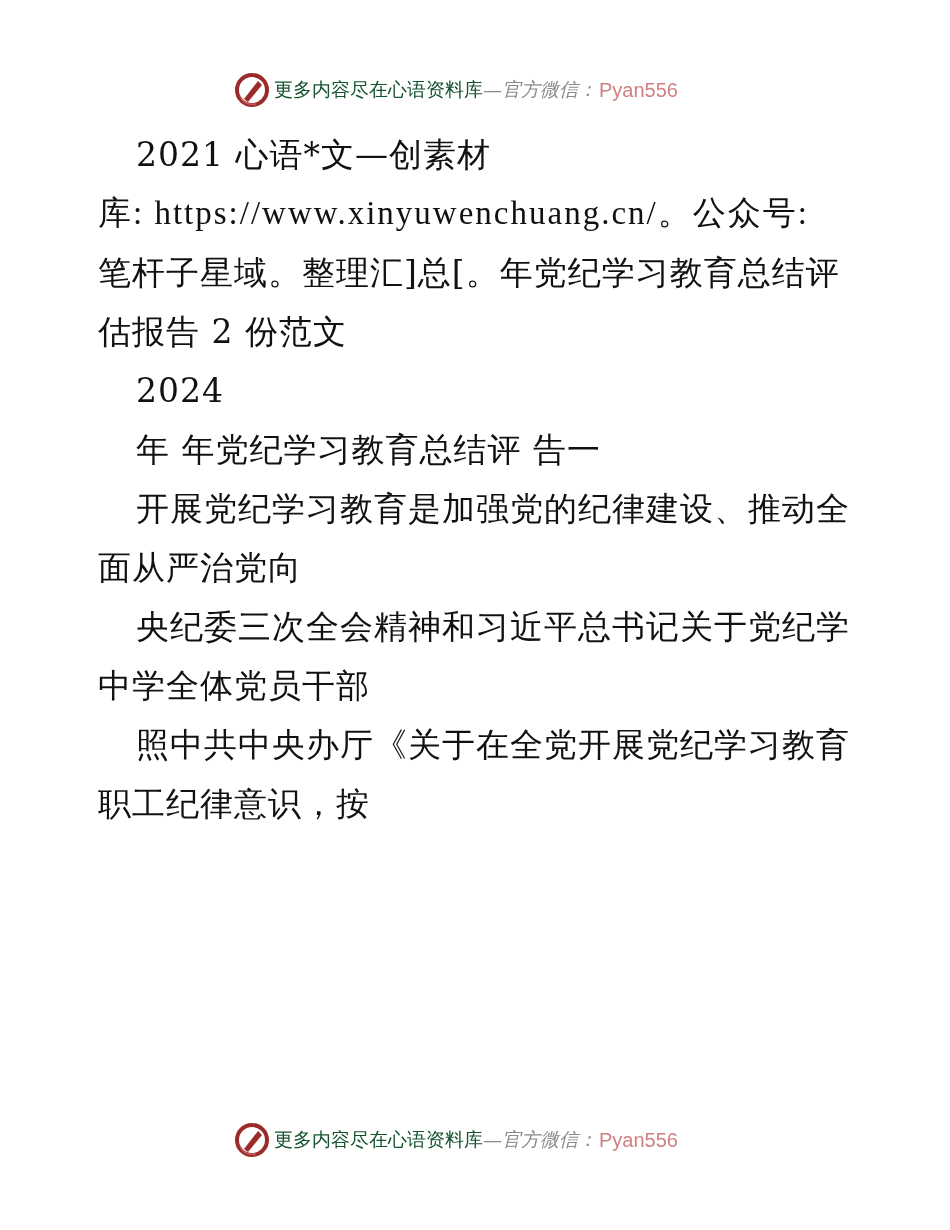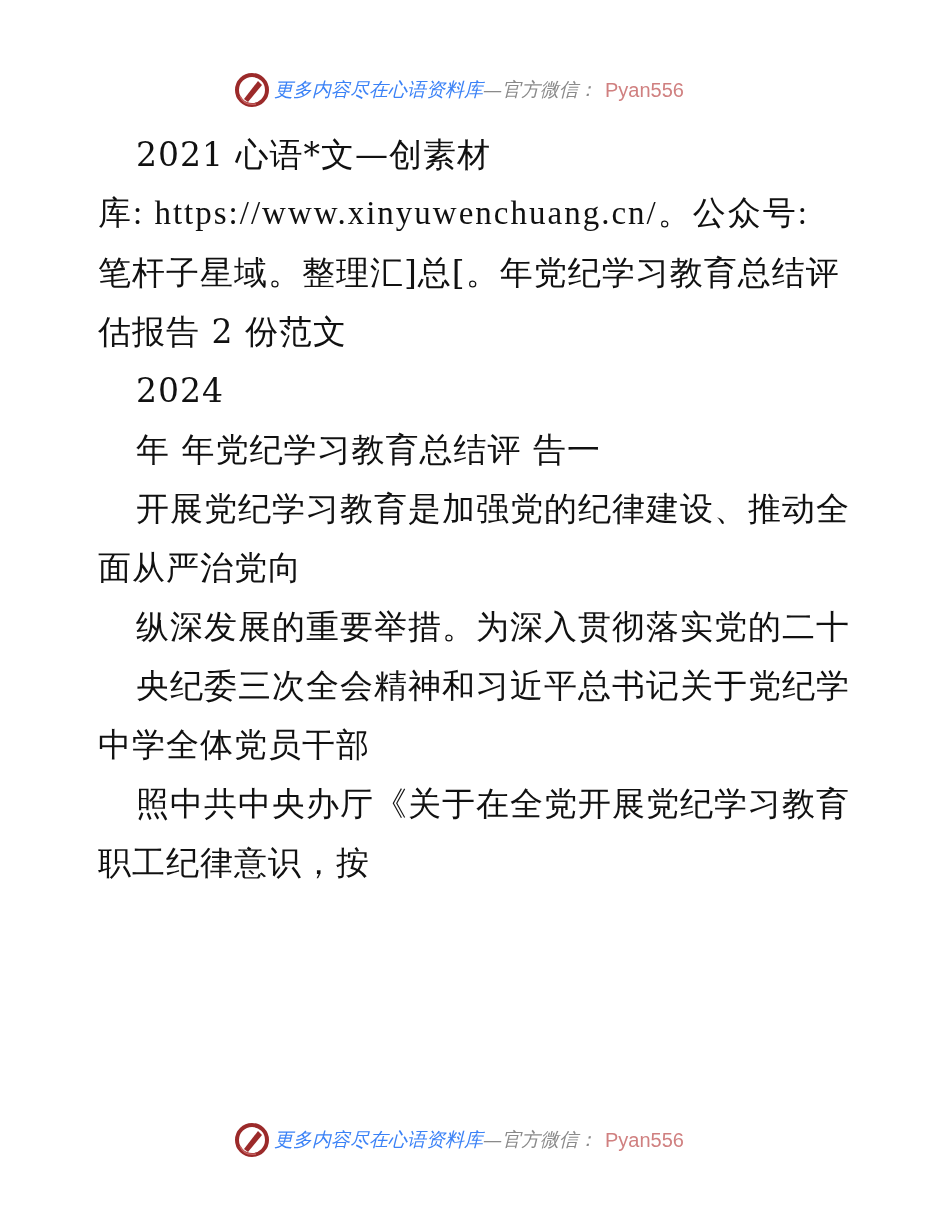--- a/index.html
+++ b/index.html
@@ -6,23 +6,23 @@
   body { width: 950px; height: 1230px; position: relative; overflow: hidden; }
   .watermark {
     position: absolute; left: 234px; height: 40px;
     display: flex; align-items: center;
     font-family: "DejaVu Serif", "Liberation Serif", serif;
     font-size: 19px; white-space: nowrap;
   }
   .watermark.top { top: 70px; }
   .watermark.bottom { top: 1120px; }
   .wm-logo { width: 36px; height: 36px; margin-right: 4px; }
-  .wm-red { color: #3b82f6; font-style: italic; }
+  .wm-red { color: #14532d; }
   .wm-gray { color: #8a8a8a; font-style: italic; }
-  .wm-id { color: #d08080; font-family: "Liberation Sans", "DejaVu Sans", sans-serif; font-size: 20px; margin-left: 8px; }
+  .wm-id { color: #d08080; font-family: "Liberation Sans", "DejaVu Sans", sans-serif; font-size: 20px; margin-left: 2px; }
   .doc {
     position: absolute; left: 98px; top: 125px; width: 760px;
     font-family: "DejaVu Serif", "Liberation Serif", serif;
     font-size: 33px; line-height: 59px; color: #111111;
     letter-spacing: 1px;
   }
   .line { white-space: nowrap; height: 59px; }
   .indent { padding-left: 38px; }
   .latin { font-family: "Liberation Serif", "DejaVu Serif", serif; letter-spacing: 2px; }
 </style>
@@ -43,21 +43,20 @@
 
 <div class="doc">
   <div class="line indent">2021 心语*文—创素材</div>
   <div class="line latin">库: https://www.xinyuwenchuang.cn/。公众号:</div>
   <div class="line">笔杆子星域。整理汇]总[。年党纪学习教育总结评</div>
   <div class="line">估报告 2 份范文</div>
   <div class="line indent">2024</div>
   <div class="line indent">年 年党纪学习教育总结评 告一</div>
   <div class="line indent">开展党纪学习教育是加强党的纪律建设、推动全</div>
   <div class="line">面从严治党向</div>
-  <div class="line indent">纵深发展的重要举措。为深入贯彻落实党的二十</div>
   <div class="line indent">央纪委三次全会精神和习近平总书记关于党纪学</div>
   <div class="line">中学全体党员干部</div>
   <div class="line indent">照中共中央办厅《关于在全党开展党纪学习教育</div>
   <div class="line">职工纪律意识，按</div>
 </div>
 
 <div class="watermark bottom">
   <svg class="wm-logo" viewBox="0 0 36 36">
     <circle cx="18" cy="18" r="15" fill="none" stroke="#9b2a2a" stroke-width="4"></circle>
     <path d="M10 27 L24 9 L28 13 L14 30 Z" fill="#9b2a2a"></path>

